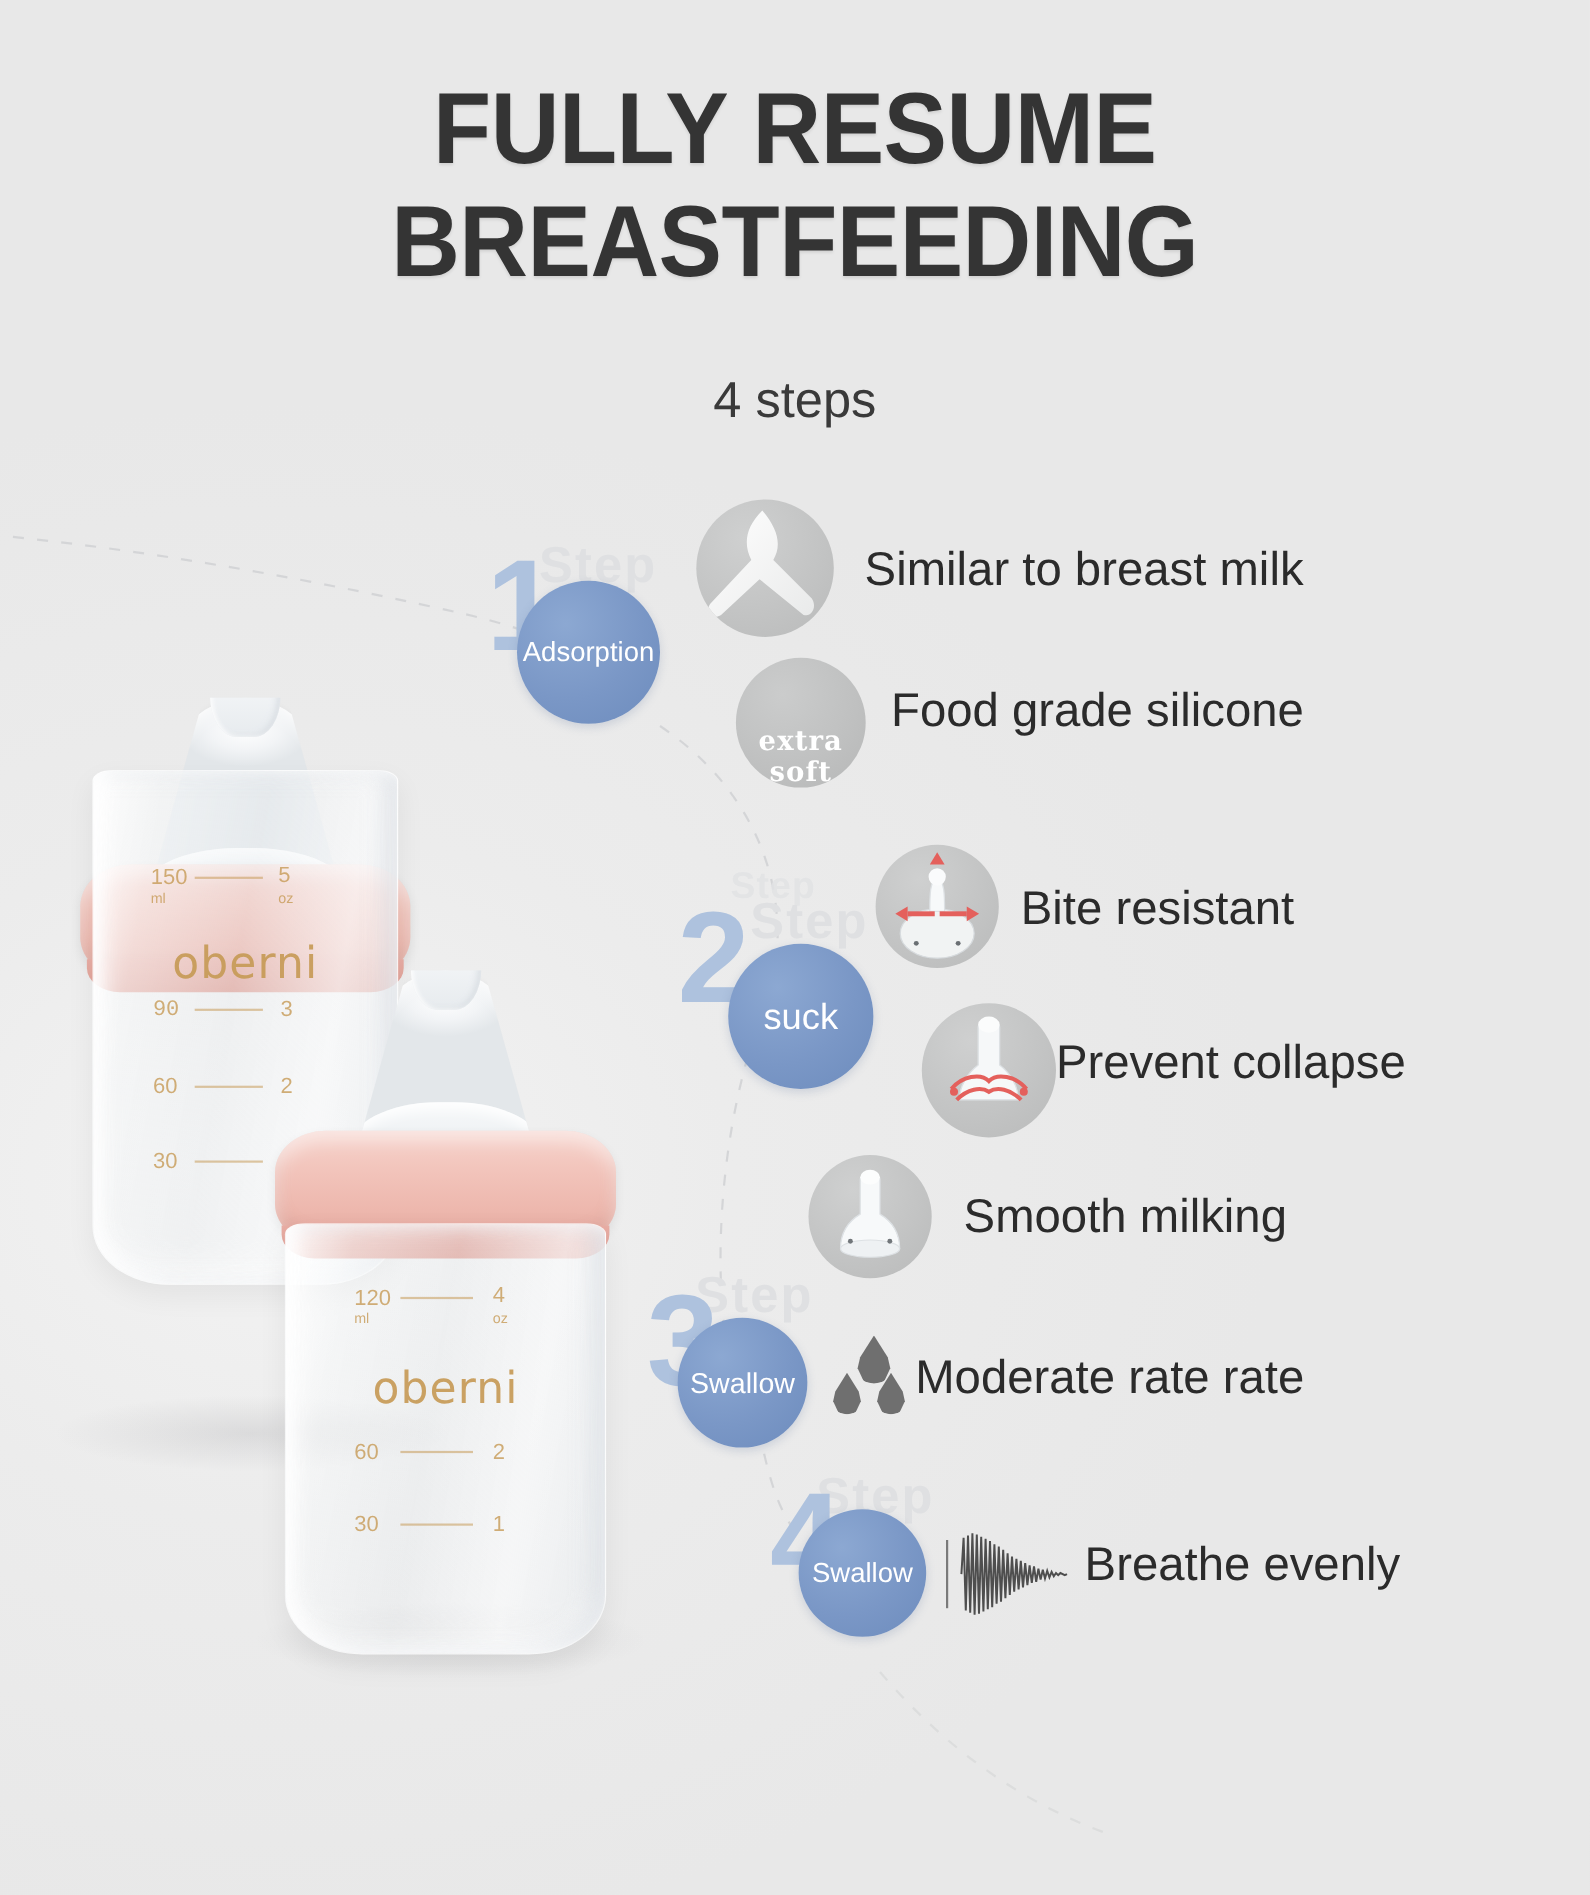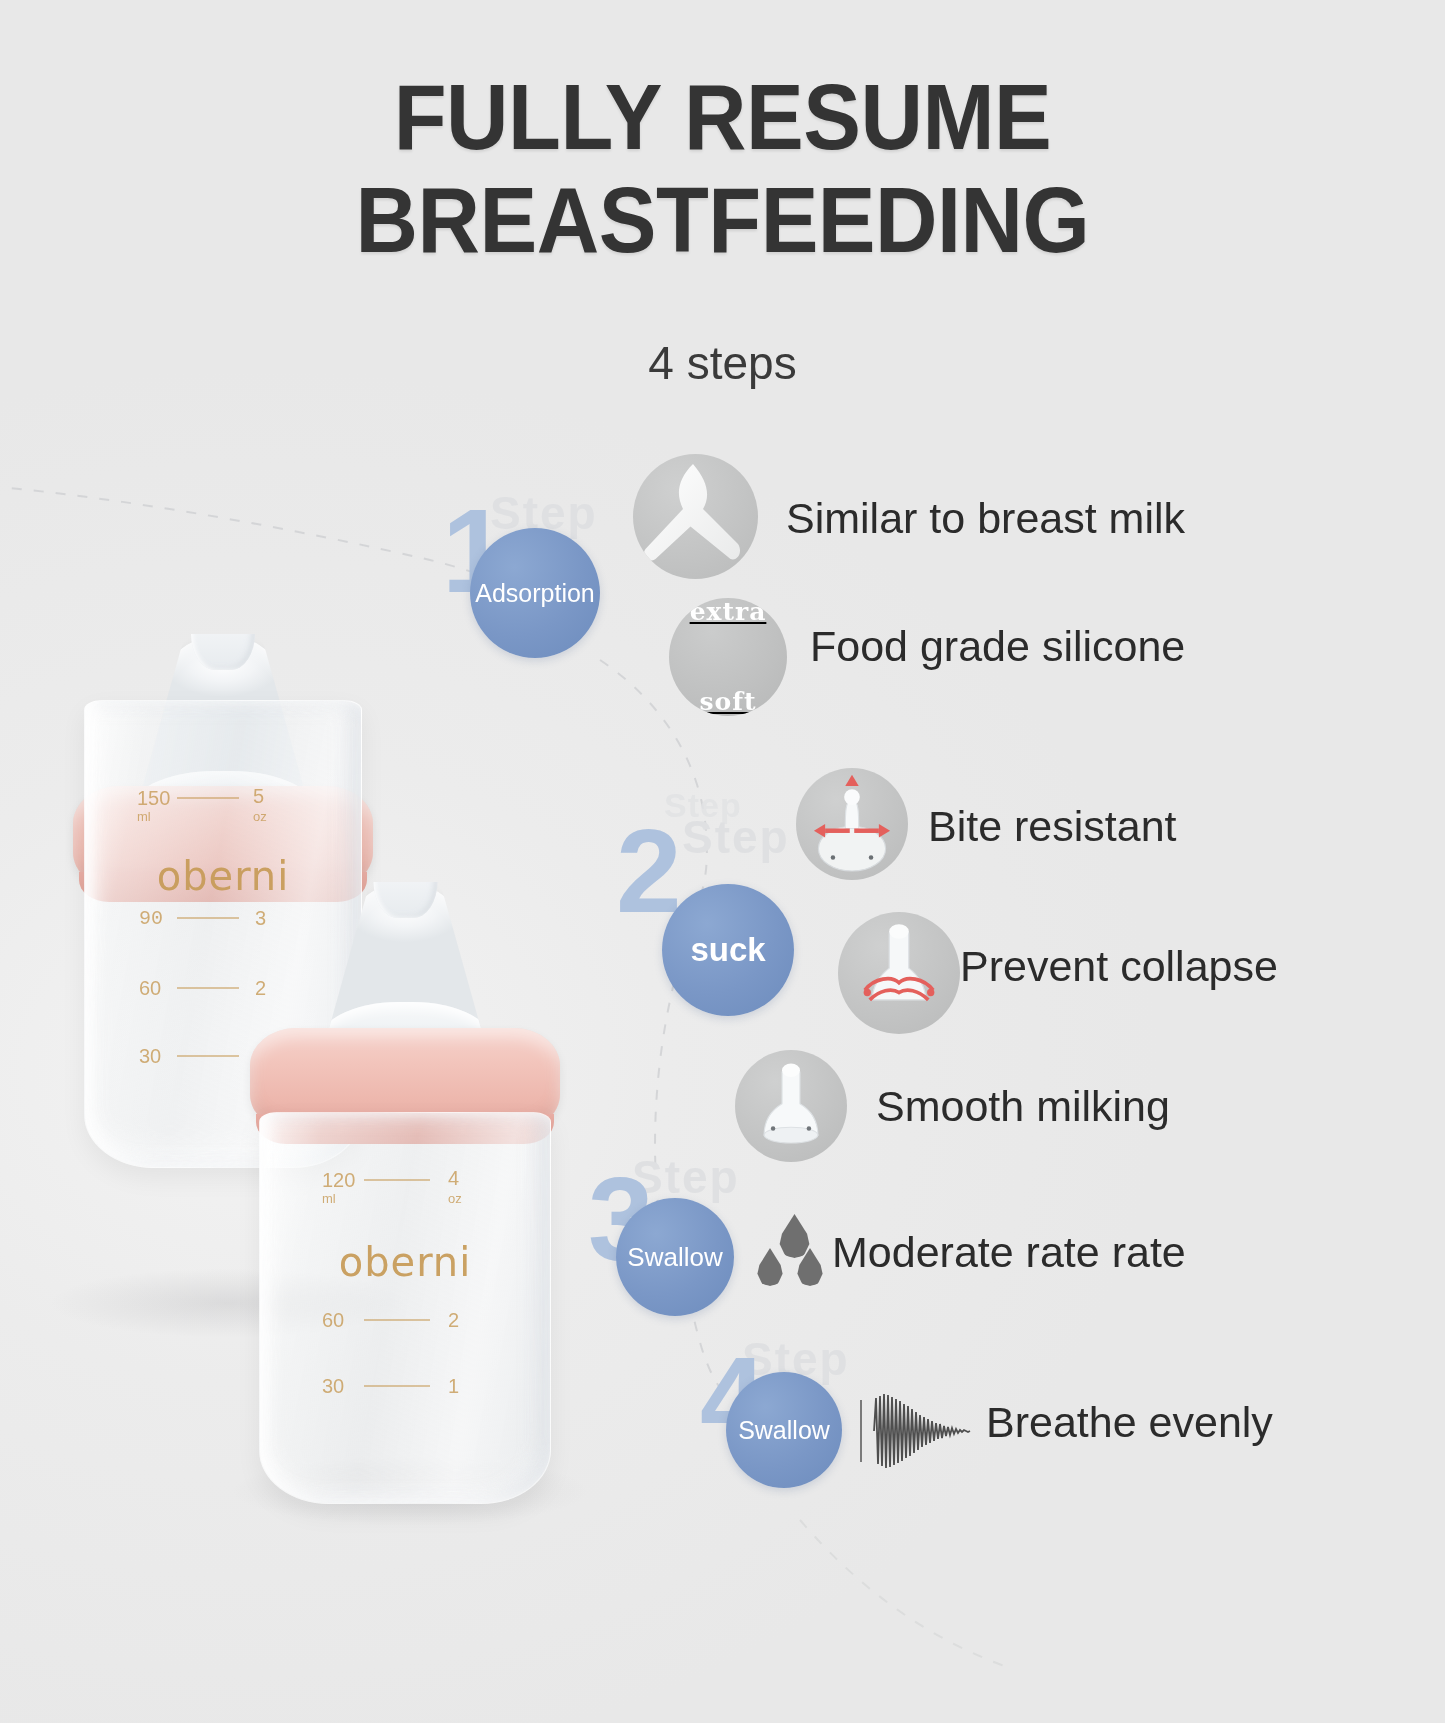--- a/index.html
+++ b/index.html
@@ -134,21 +134,21 @@
     box-shadow:0 3px 9px rgba(90,115,155,0.22);
   }
 
   .gray-icon {
     position:absolute; border-radius:50%;
     background:radial-gradient(circle at 36% 28%, #cfd0d0 0%, #c2c3c3 60%, #b9baba 100%);
     overflow:hidden;
   }
   .gray-icon.soft {
     background:radial-gradient(circle at 36% 28%, #cbcccc 0%, #bfc0c0 60%, #b6b7b7 100%);
-    display:flex; align-items:center; justify-content:space-between;text-decoration:underline;
+    display:flex; align-items:center; justify-content:flex-end;
   }
 
   .feature-label {
     position:absolute; font-size:43px; color:#2b2b2b; white-space:nowrap;
     font-weight:400; font-family:"Liberation Sans",sans-serif;
   }
 
   .extra-soft-text {
     color:#ffffff; font-family:"DejaVu Serif", serif; font-weight:700;
     font-size:25px; line-height:1.12; letter-spacing:1px; text-align:center;
@@ -270,21 +270,21 @@
 <div class="gray-icon soft" style="left:669px; top:598px; width:118px; height:118px; flex-direction:column;">
   <div class="extra-soft-text">extra</div>
   <div class="extra-soft-text">soft</div>
 </div>
 <div class="feature-label" style="left:810px; top:622px;">Food grade silicone</div>
 
 <div class="step-word-faint" style="left:664px; top:786px;">Step</div>
 <div class="step-word" style="left:682px; top:810px;">Step</div>
 <div class="step-num" style="left:616px; top:812px;">2</div>
 
-<div class="blue-circle" style="left:662px; top:884px; width:132px; height:132px; font-size:33px;font-weight:bold;">
+<div class="blue-circle" style="left:662px; top:858px; width:132px; height:132px; font-size:33px;">
   <span>suck</span>
 </div>
 
 <div class="gray-icon" style="left:796px; top:768px; width:112px; height:112px;">
   <svg viewBox="0 0 100 100" width="112" height="112">
     <ellipse cx="50" cy="72" rx="30" ry="20" fill="#f3f5f6" opacity="0.95"></ellipse>
     <ellipse cx="50" cy="72" rx="30" ry="20" fill="none" stroke="#d7dbde" stroke-width="1"></ellipse>
     <path d="M44 54 C44 40, 44 30, 50 26 C56 30, 56 40, 56 54 Z" fill="#f7f9fa" stroke="#dde1e4" stroke-width="1"></path>
     <circle cx="50" cy="26" r="7" fill="#fafbfc"></circle>
     <path d="M50 6 L56 16 L44 16 Z" fill="#e4605c"></path>

